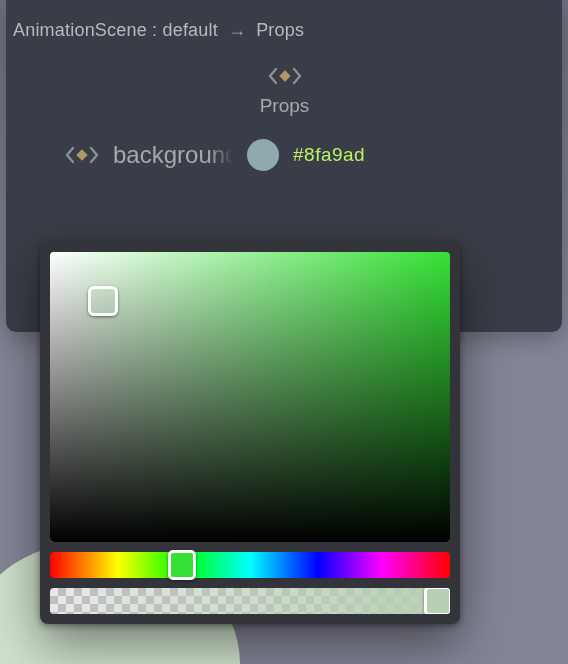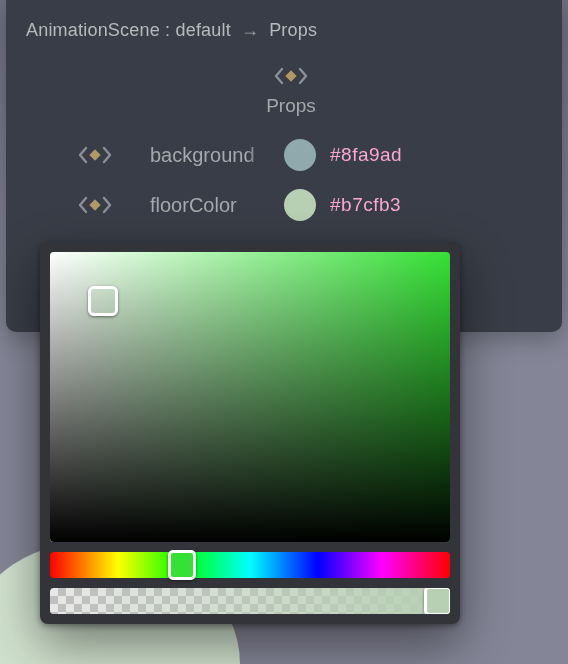--- a/index.html
+++ b/index.html
@@ -19,21 +19,21 @@
     border-radius: 120px 140px 0 0 / 120px 120px 0 0;
   }
 
   .panel {
     position: absolute;
     top: 0;
     left: 6px;
     right: 6px;
     background: #393d47;
     border-radius: 0 0 10px 10px;
-    padding: 20px 20px 30px 20px;
+    padding: 20px 20px 30px 7px;
     box-shadow: 0 8px 24px rgba(0,0,0,0.25);
     height: 332px;
   }
 
   .breadcrumb {
     display: flex;
     align-items: center;
     gap: 10px;
     color: #b7b9bd;
     font-size: 18px;
@@ -68,35 +68,34 @@
 
   .prop-row {
     display: flex;
     align-items: center;
     gap: 14px;
     margin-left: 52px;
     margin-bottom: 18px;
   }
   .prop-label {
     color: #a6a8ad;
-    font-size: 20px;
+    font-size: 24px;
     width: 120px;
     overflow: hidden;
     white-space: nowrap;
     mask-image: linear-gradient(90deg, black 80%, transparent 100%);
-    margin-left: 24px;
   }
   .swatch {
     width: 32px;
     height: 32px;
     border-radius: 50%;
     flex: none;
   }
   .hex {
-    color: #f9a8d4;
+    color: #bef264;
     font-size: 19px;
     letter-spacing: .5px;
   }
 
   
   .picker {
     position: absolute;
     top: 242px;
     left: 40px;
     width: 420px;
@@ -213,32 +212,20 @@
         <path d="M8 2 L2 9 L8 16" stroke="#8b8f97" stroke-width="2.4" fill="none" stroke-linecap="round" stroke-linejoin="round"></path>
         <rect class="diamond" x="13" y="5" width="8" height="8" transform="rotate(45 17 9)"></rect>
         <path d="M26 2 L32 9 L26 16" stroke="#8b8f97" stroke-width="2.4" fill="none" stroke-linecap="round" stroke-linejoin="round"></path>
       </svg>
     </span>
     <span class="prop-label">background</span>
     <span class="swatch" style="background:#8fa9ad"></span>
     <span class="hex">#8fa9ad</span>
   </div>
 
-  <div class="prop-row">
-    <span class="code-icon">
-      <svg width="34" height="18" viewBox="0 0 34 18">
-        <path d="M8 2 L2 9 L8 16" stroke="#8b8f97" stroke-width="2.4" fill="none" stroke-linecap="round" stroke-linejoin="round"></path>
-        <rect class="diamond" x="13" y="5" width="8" height="8" transform="rotate(45 17 9)"></rect>
-        <path d="M26 2 L32 9 L26 16" stroke="#8b8f97" stroke-width="2.4" fill="none" stroke-linecap="round" stroke-linejoin="round"></path>
-      </svg>
-    </span>
-    <span class="prop-label">floorColor</span>
-    <span class="swatch" style="background:#b7cfb3"></span>
-    <span class="hex">#b7cfb3</span>
-  </div>
 
 </div>
 
 <div class="picker">
   <div class="sv-area">
     <div class="sv-hue"></div>
     <div class="sv-white"></div>
     <div class="sv-black"></div>
     <div class="sv-thumb"></div>
   </div>

